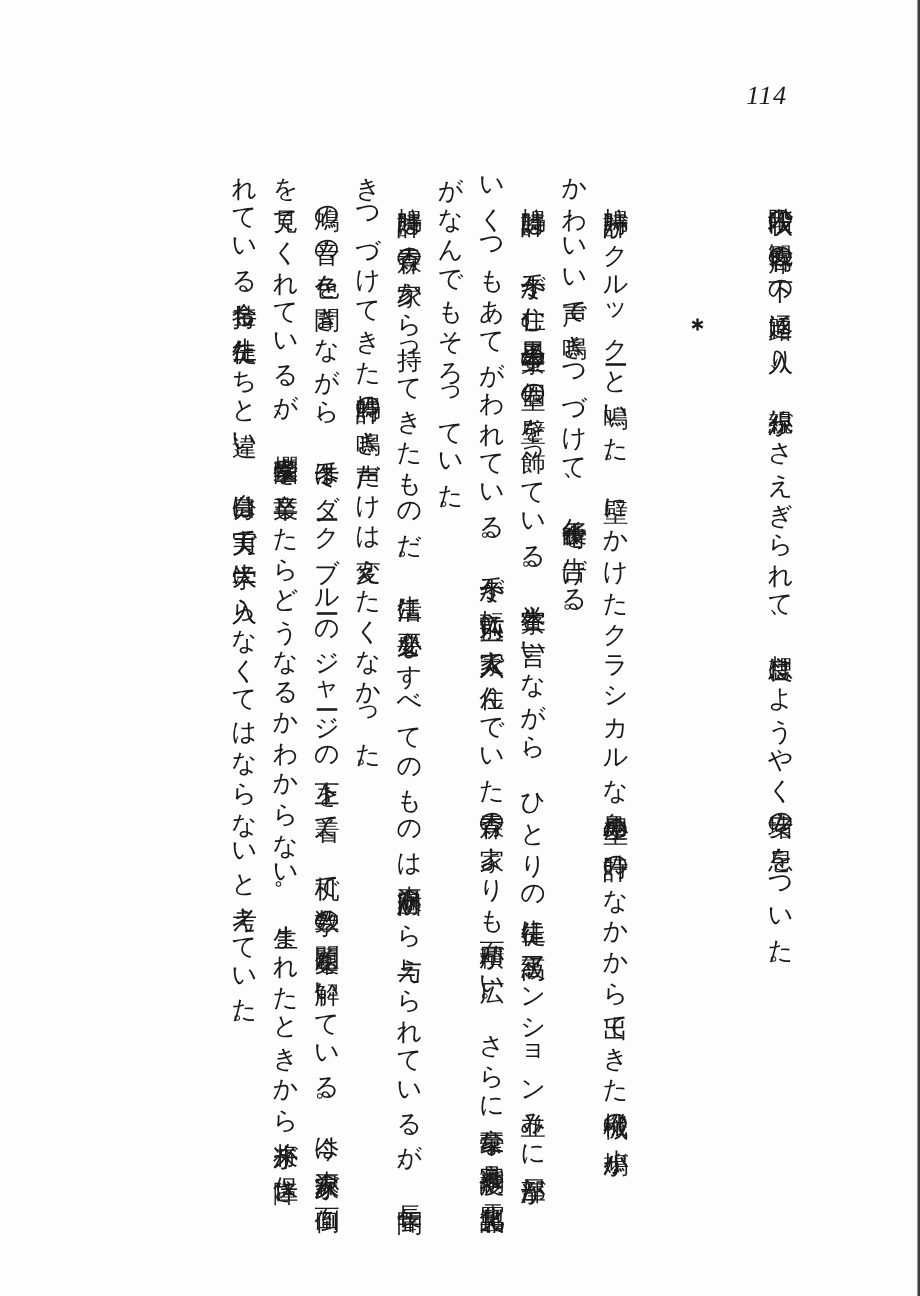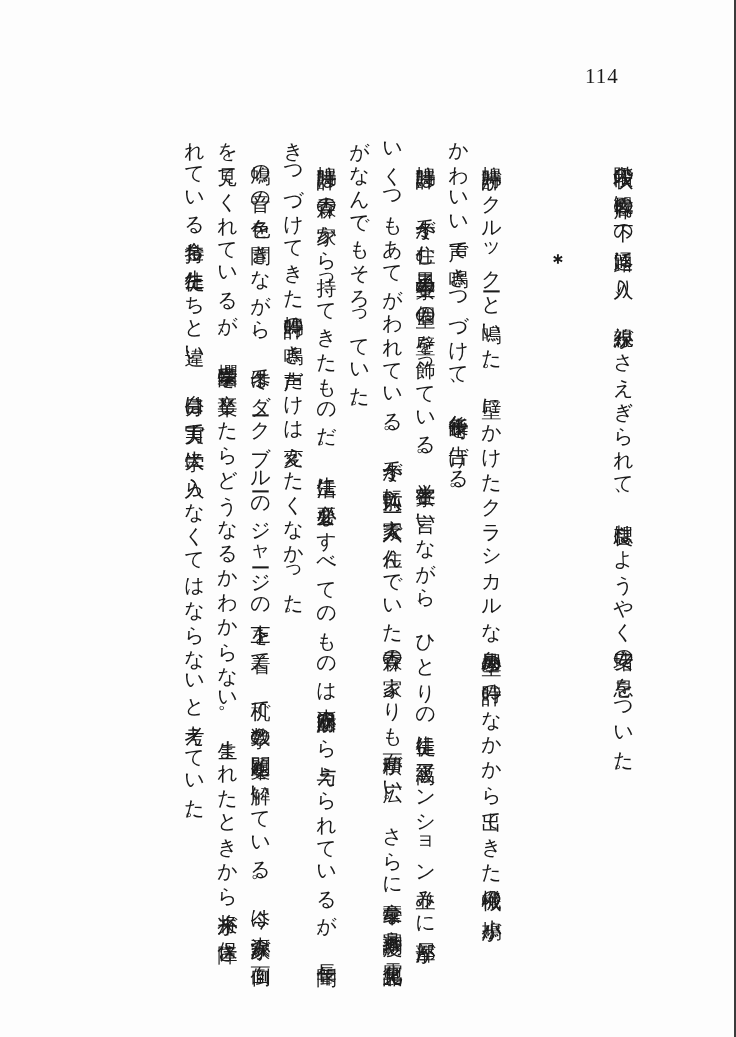--- a/index.html
+++ b/index.html
@@ -16,22 +16,23 @@
     color: #1a1a1a;
   }
   .page {
     position: absolute;
     inset: 0;
   }
   
   .page-number {
     position: absolute;
     top: 64px;
-    left: 585px;
+    left: 597px;
     font-size: 21px;
+    font-style: italic;
     letter-spacing: 1px;
     color: #1a1a1a;
   }
   
   .text-area {
     position: absolute;
     top: 128px;
     left: 77px;
     width: 563px;
     height: 826px;

